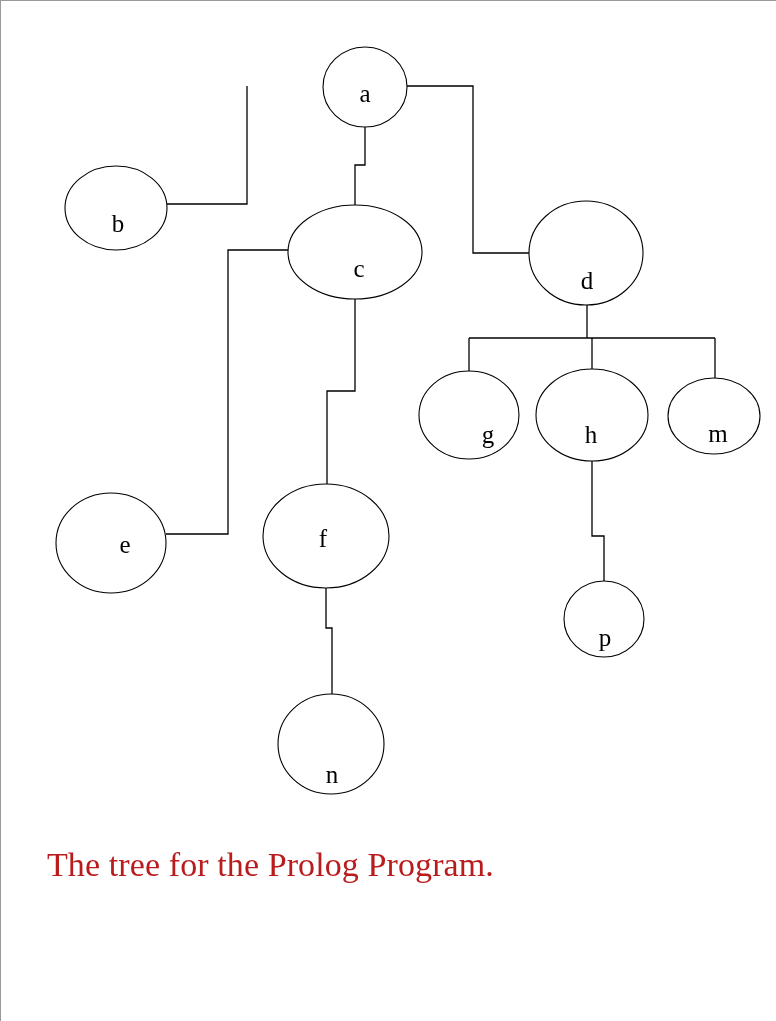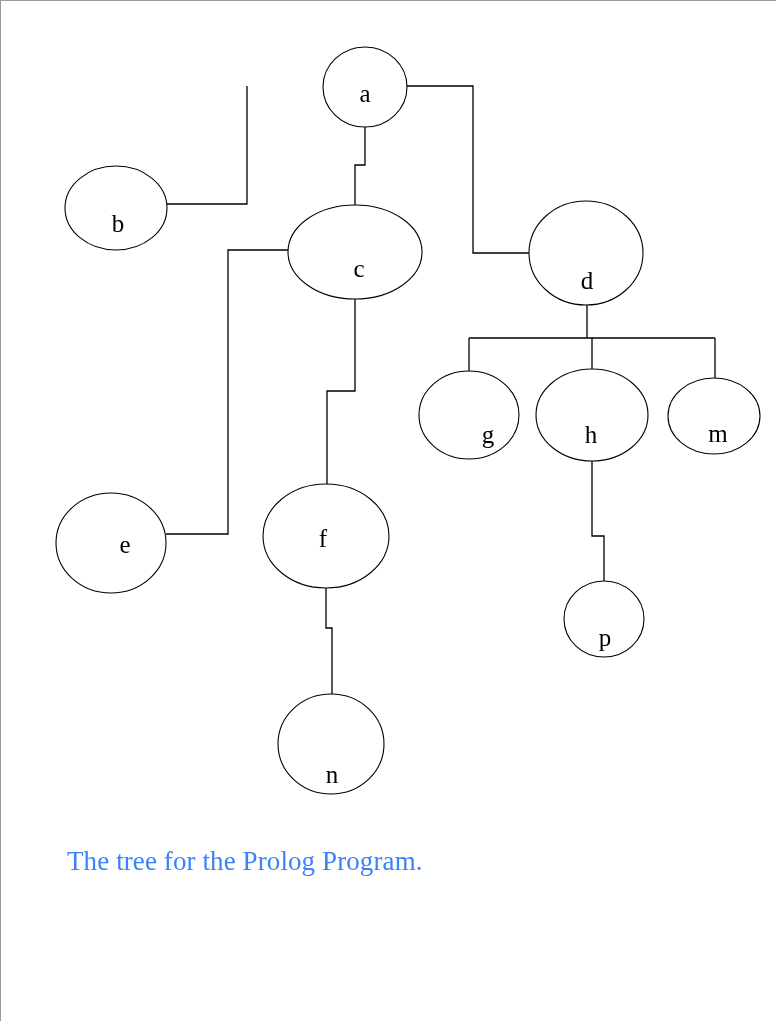--- a/index.html
+++ b/index.html
@@ -44,25 +44,24 @@
   .node-label {
     font-family: "Liberation Serif", "DejaVu Serif", serif;
     font-size: 25px;
     fill: #000000;
     text-anchor: middle;
     dominant-baseline: alphabetic;
   }
   .caption-text {
     position: absolute;
     font-family: "Liberation Serif", "DejaVu Serif", serif;
-    font-size: 27px;
-    color: #3b82f6;
+    font-size: 34px;
+    color: #b91c1c;
     white-space: nowrap;
     letter-spacing: 0.1px;
-    margin-left: 20px;
   }
 </style>
 </head>
 <body>
 
 <div id="page">
 
   <svg id="tree-svg" viewBox="0 0 776 1021">
       <path d="M 246 85 L 246 203 L 166 203" class="edge-path"></path>
       <path d="M 364 126 L 364 164 L 354 164 L 354 205" class="edge-path"></path>

